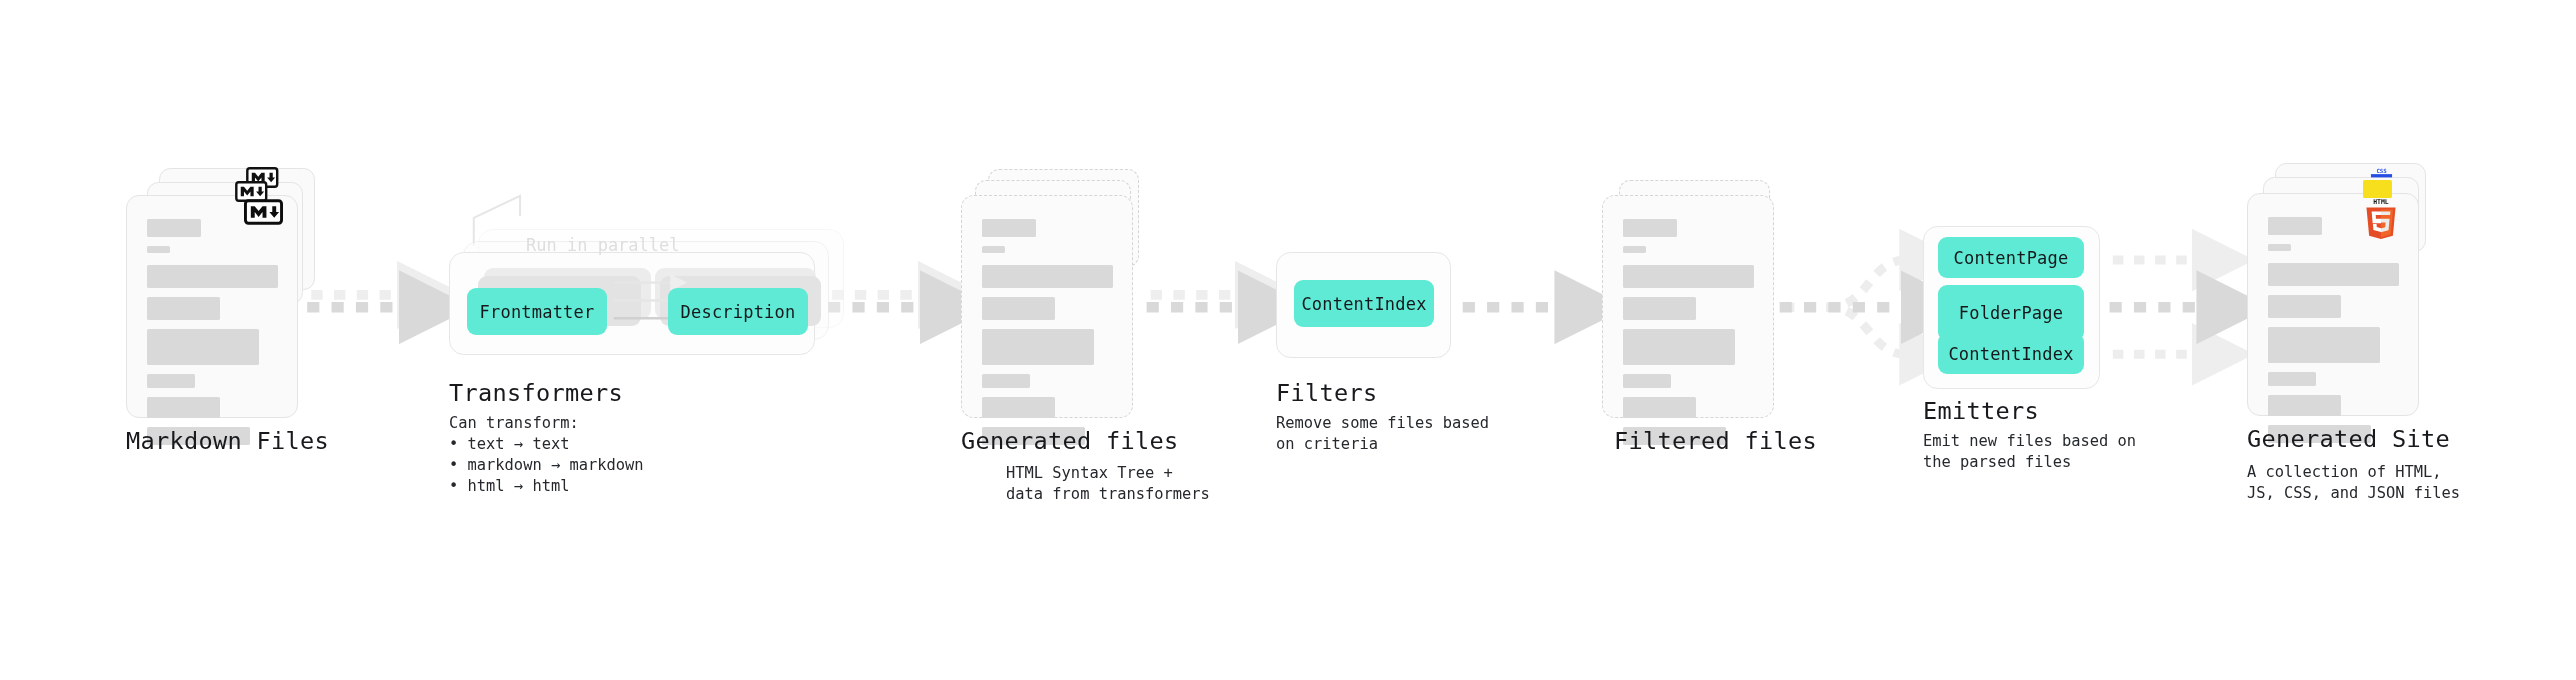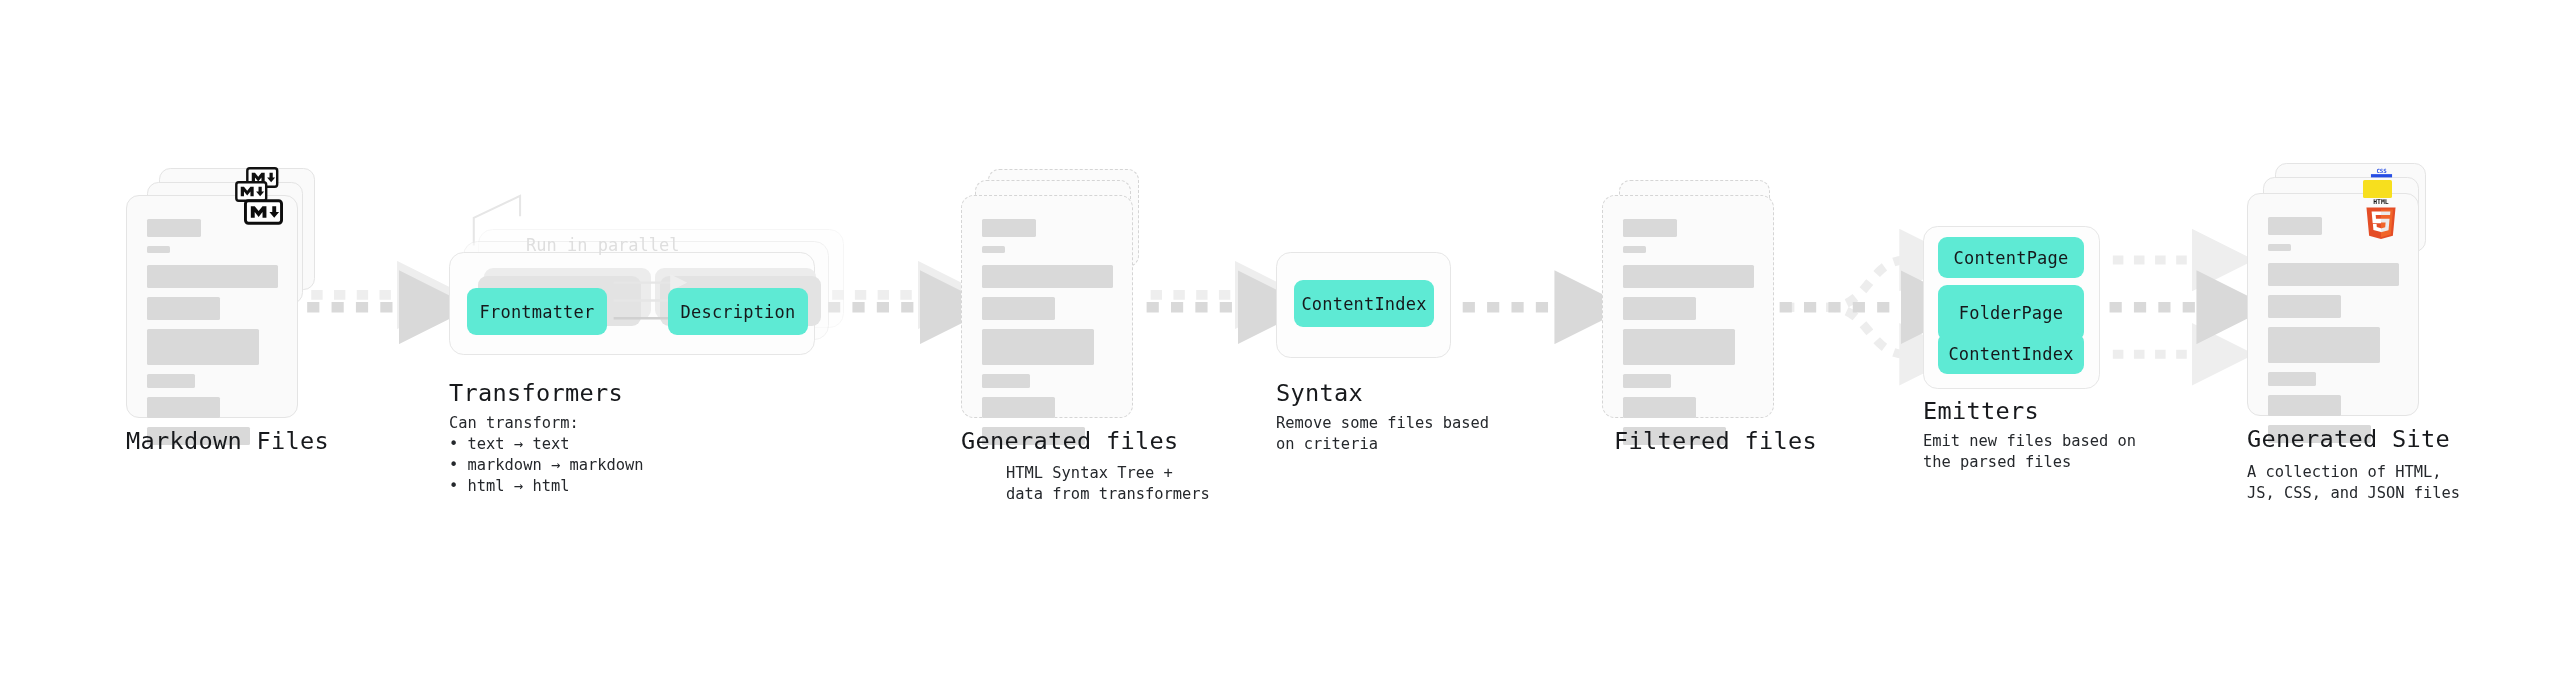--- a/index.html
+++ b/index.html
@@ -216,21 +216,21 @@
 
     <div class="cap-title" style="left:961px;top:427px;">Generated files</div>
     <div class="cap-sub" style="left:961px;top:463px;margin-left:45px;">HTML Syntax Tree +
 data from transformers</div>
   </div>
 
   <div>
     <div class="stagebox" style="left:1276px;top:252px;width:175px;height:106px;"></div>
     <div class="chip" style="left:1294px;top:280px;width:140px;height:47px;">ContentIndex</div>
 
-    <div class="cap-title" style="left:1276px;top:379px;">Syntax</div>
+    <div class="cap-title" style="left:1276px;top:379px;">Filters</div>
     <div class="cap-sub" style="left:1276px;top:413px;">Remove some files based
 on criteria</div>
   </div>
 
   <div>
     <div class="doc dashed" style="left:1619px;top:180px;width:151px;height:89px;border-radius:11.4px;"></div>
 
     <div class="doc dashed" style="left:1602px;top:195px;width:172px;height:223px;">
       <div class="lines">
         <div class="ln" style="width:54px;height:18px;"></div>

